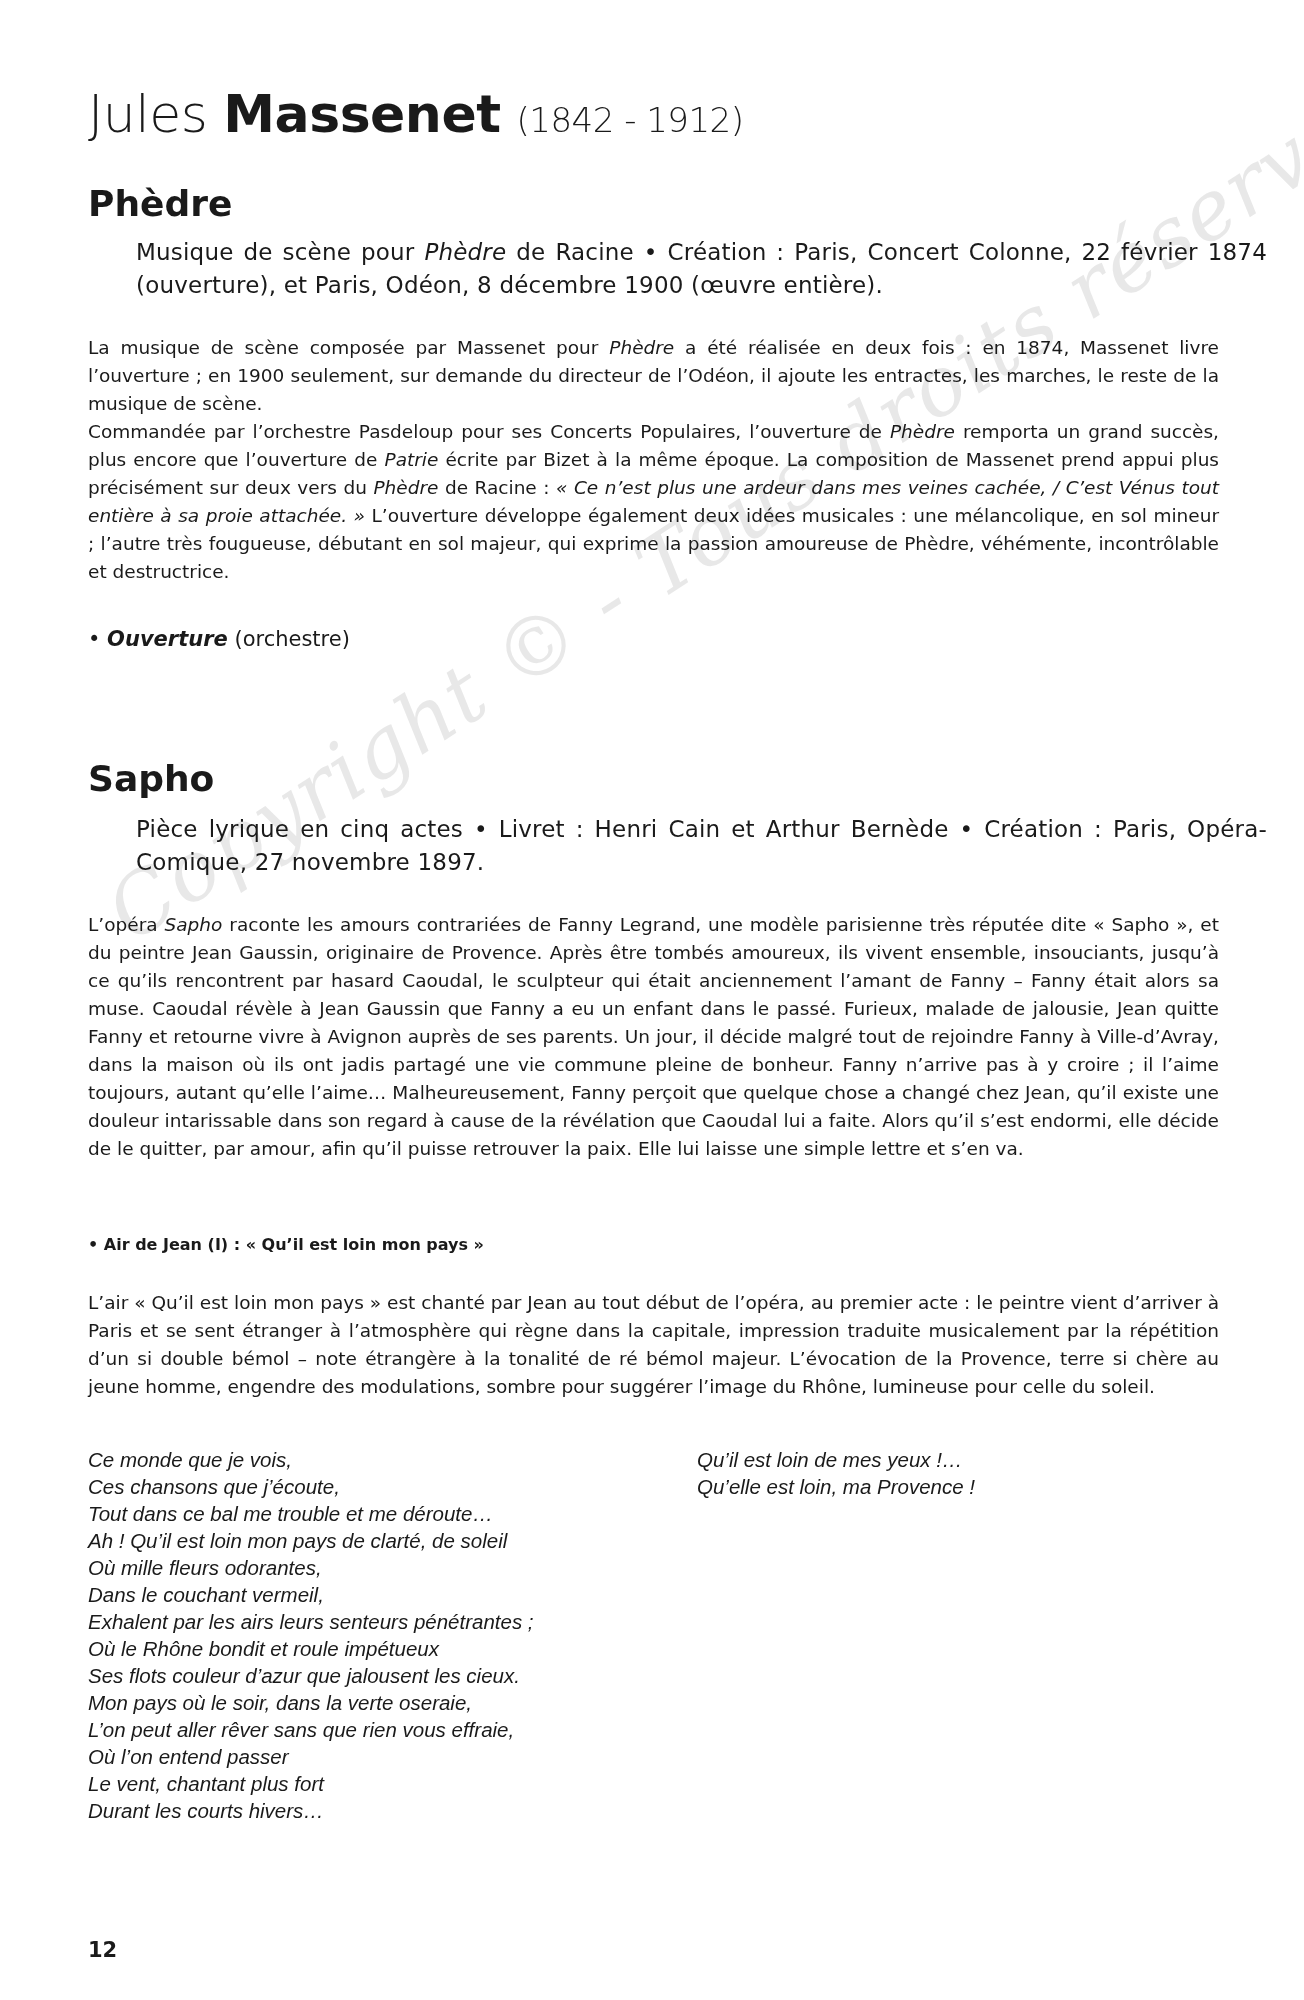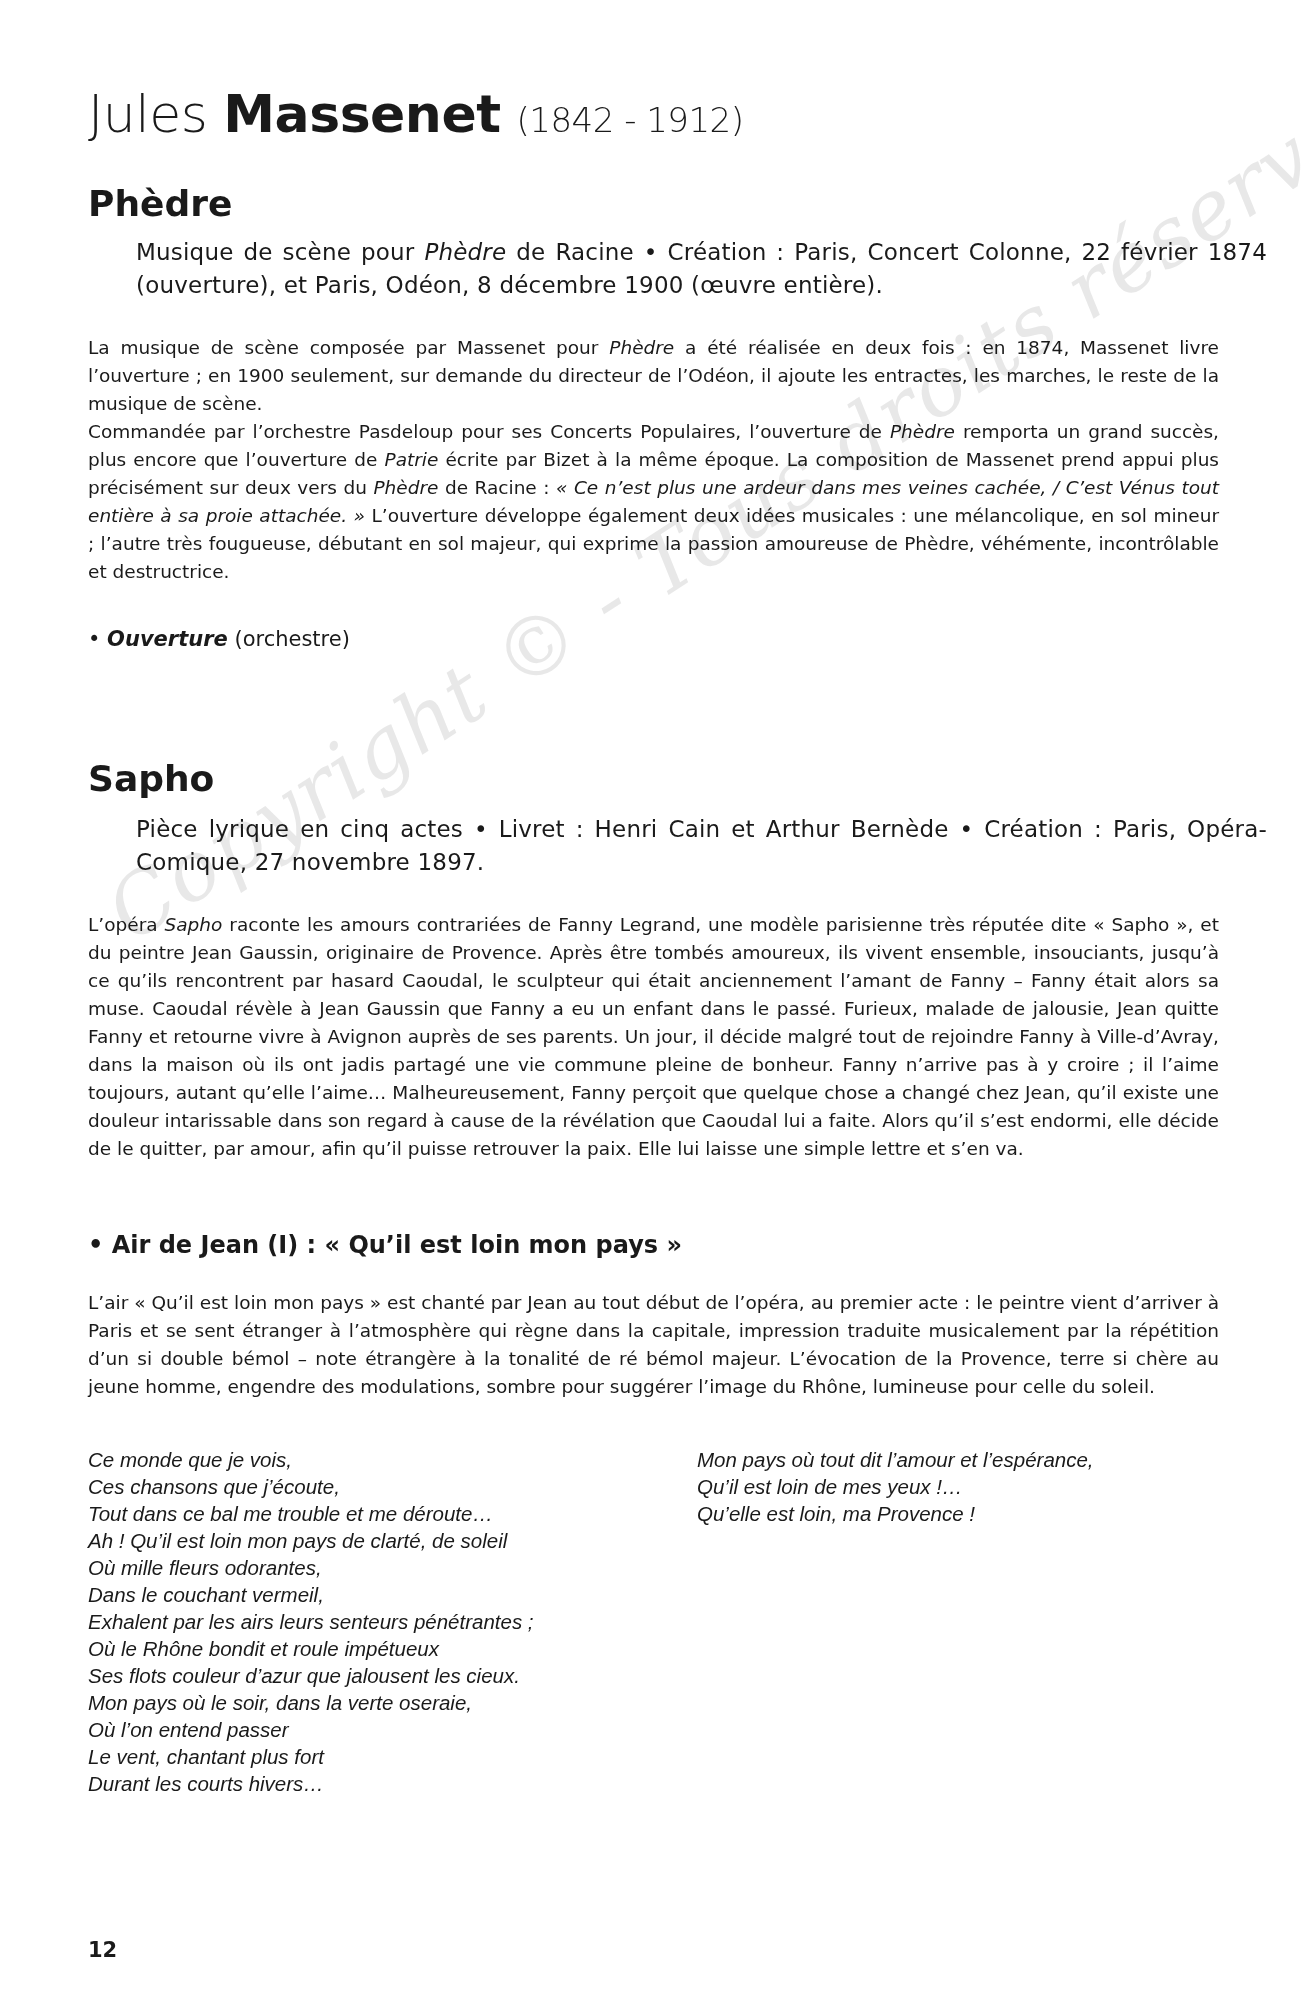--- a/index.html
+++ b/index.html
@@ -14,21 +14,21 @@
     .composer-title .first { font-weight: 300; }
     .composer-title .last { font-weight: 700; }
     .composer-title .dates { font-size: 34px; font-weight: 300; }
 
     .work-title { font-size: 36px; font-weight: 700; line-height: 44px; }
     .work-sub { font-size: 23px; line-height: 33px; text-align: justify; text-align-last: left; font-weight: 400; letter-spacing: 0.2px; margin-left: 48px; }
     .body { font-size: 18.5px; line-height: 28px; text-align: justify; margin: 0; }
     .body p { margin: 0; }
     .bullet-line { font-size: 21px; line-height: 28px; }
     .bullet-line b { font-weight: 700; font-style: italic; }
-    .air-title { font-size: 24px; line-height: 28px; font-weight: 700; }
+    .air-title { font-size: 16px; line-height: 28px; font-weight: 700; }
 
     .lyrics { font-family: "Liberation Sans", sans-serif; font-size: 20.5px; line-height: 27px; }
     .lyrics div { white-space: nowrap; font-style: italic; }
 
     .page-number { position: absolute; left: 88px; top: 1938px; font-size: 21px; font-weight: 700; }
 
     .watermark {
       position: absolute; left: 90px; top: 880px; width: 1200px;
       transform: rotate(-33deg); transform-origin: left top;
       font-family: "DejaVu Serif", serif; font-style: italic; font-size: 82px;
@@ -79,26 +79,26 @@
     <div>Ce monde que je vois,</div>
     <div>Ces chansons que j’écoute,</div>
     <div>Tout dans ce bal me trouble et me déroute…</div>
     <div>Ah ! Qu’il est loin mon pays de clarté, de soleil</div>
     <div>Où mille fleurs odorantes,</div>
     <div>Dans le couchant vermeil,</div>
     <div>Exhalent par les airs leurs senteurs pénétrantes ;</div>
     <div>Où le Rhône bondit et roule impétueux</div>
     <div>Ses flots couleur d’azur que jalousent les cieux.</div>
     <div>Mon pays où le soir, dans la verte oseraie,</div>
+    <div>L’on peut aller rêver sans que rien vous effraie,</div>
     <div>Où l’on entend passer</div>
     <div>Le vent, chantant plus fort</div>
     <div>Durant les courts hivers…</div>
   </div>
 
   <div class="abs lyrics" style="top:1446px; left:609px; width:520px;">
-    <div>Mon pays où tout dit l’amour et l’espérance,</div>
     <div>Qu’il est loin de mes yeux !…</div>
     <div>Qu’elle est loin, ma Provence !</div>
   </div>
 
 </div>
 
 <div class="page-number">12</div>
 
 </body></html>

